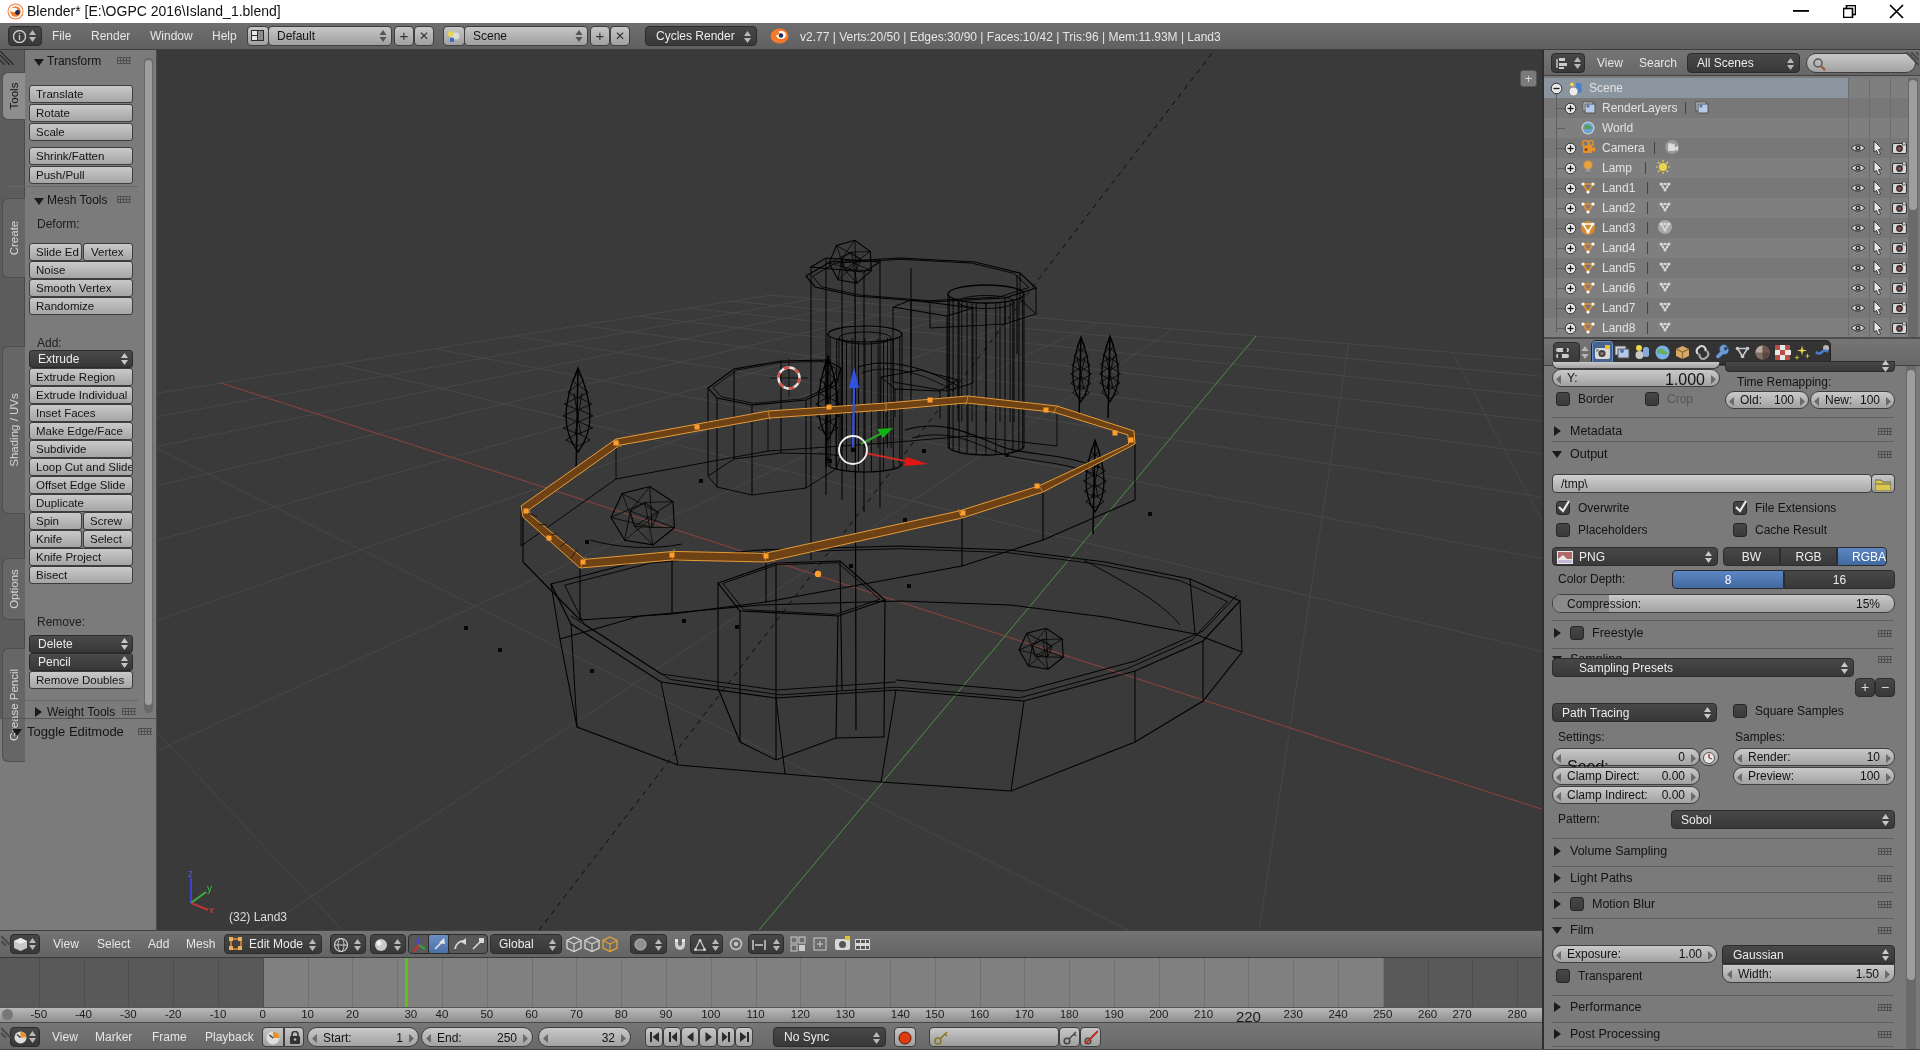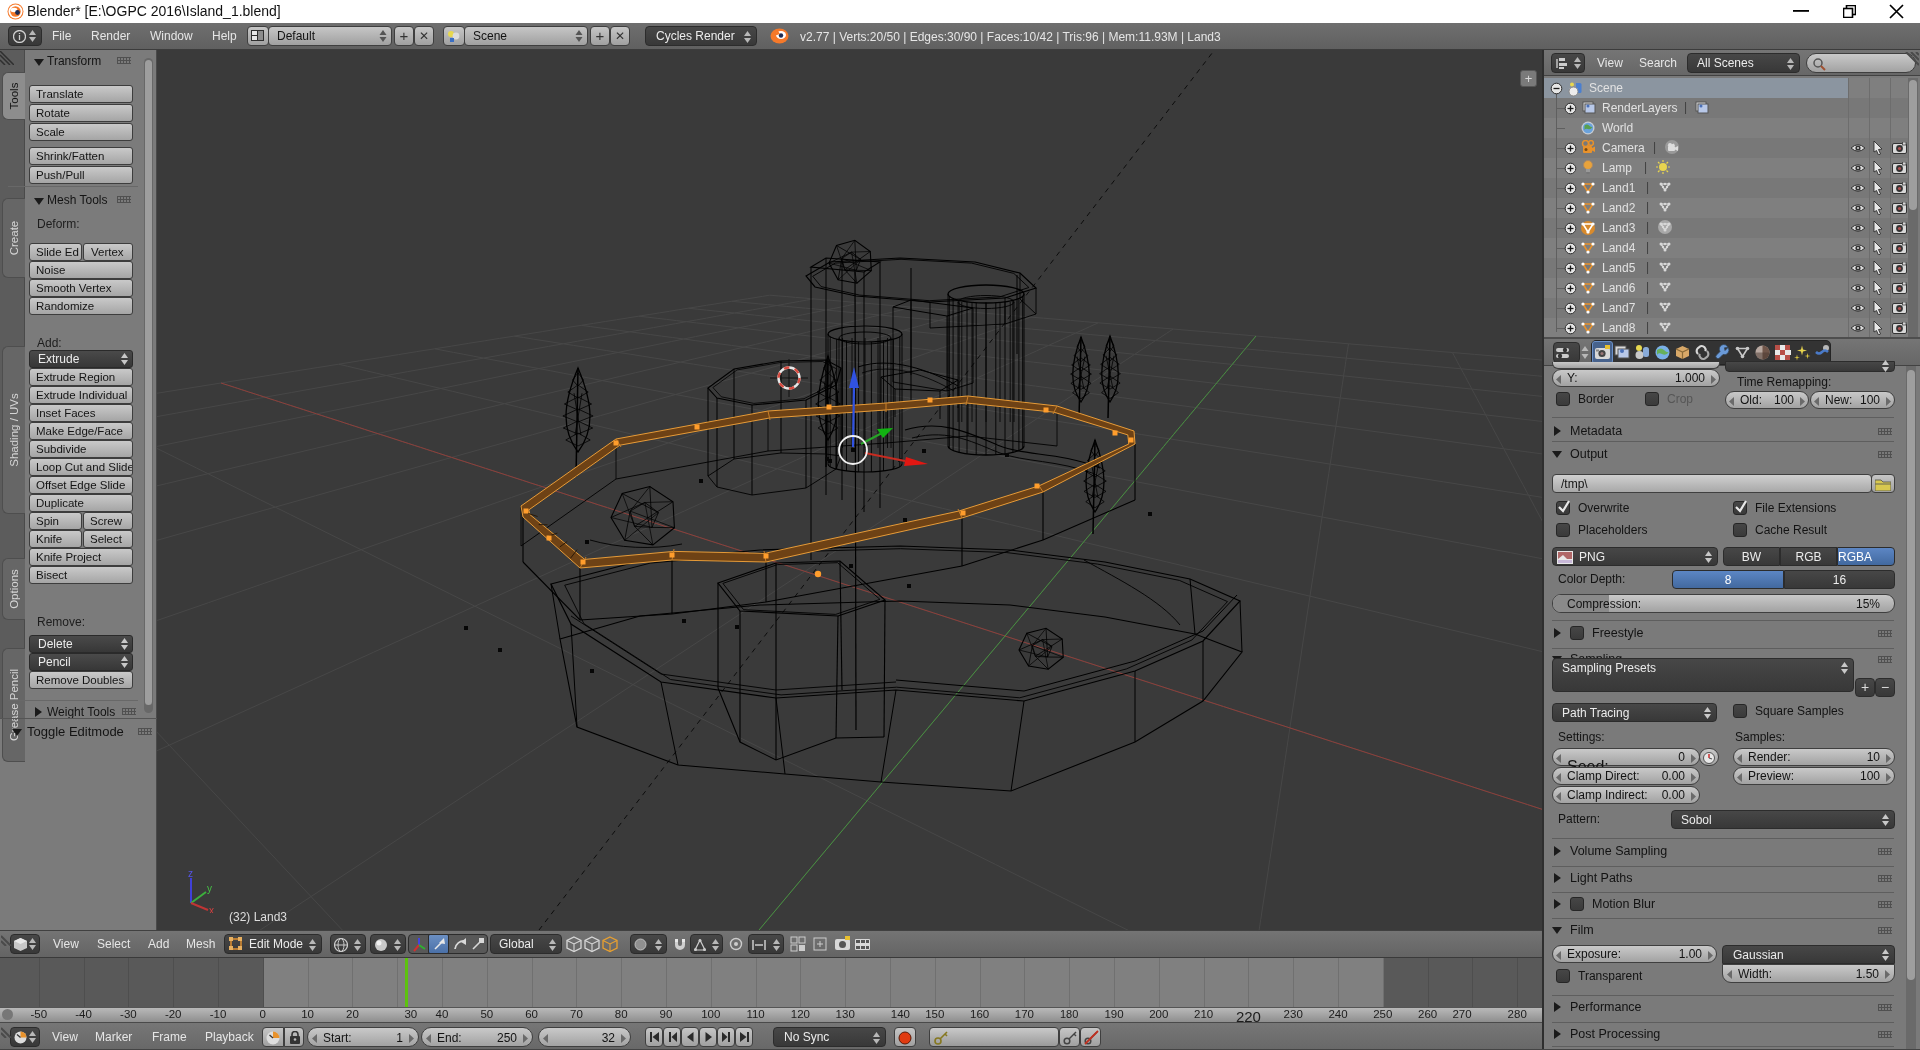--- a/index.html
+++ b/index.html
@@ -1212,21 +1212,21 @@
   </svg>
 <div class="pill" style="left:1552px;top:362px;width:168px;height:7px;border-radius:0 0 6px 6px;border-top:none"></div>
 <div class="pill" style="left:1552px;top:369px;width:168px;height:18px;border-radius:9px">
     <svg style="position:absolute;left:3px;top:5px" width="6" height="9">
       <path d="M5,0 L5,9 L0,4.5 Z" fill="#6a6a6a"></path>
     </svg>
     <svg style="position:absolute;right:3px;top:5px" width="6" height="9">
       <path d="M1,0 L1,9 L6,4.5 Z" fill="#6a6a6a"></path>
     </svg>
     <div style="position:absolute;left:14px;top:1px;font-size:12px">Y:</div>
-    <div style="position:absolute;right:14px;top:1px;font-size:12px">1.000</div>
+    <div style="position:absolute;right:14px;top:1px;font-size:16px">1.000</div>
   </div>
 <div class="dark" style="left:1725px;top:361px;width:170px;height:11px;border-radius:0 0 4px 4px">
     <svg class="updn" viewBox="0 0 9 12" style="top:-2px">
       <path d="M4.5 0 L8 5 H1 Z" fill="#c8c8c8"></path>
       <path d="M4.5 12 L8 7 H1 Z" fill="#c8c8c8"></path>
     </svg>
   </div>
 <div class="lbl" style="left:1737px;top:375px">Time Remapping:</div>
 <div class="pill" style="left:1725px;top:391px;width:84px;height:18px;border-radius:9px">
     <svg style="position:absolute;left:3px;top:5px" width="6" height="9">
@@ -1293,21 +1293,21 @@
       <path d="M4.5 0 L8 5 H1 Z" fill="#c8c8c8"></path>
       <path d="M4.5 12 L8 7 H1 Z" fill="#c8c8c8"></path>
     </svg><svg style="position:absolute;left:4px;top:3px" width="16" height="13">
       <rect x="0" y="0" width="16" height="13" fill="#e8e8e8"></rect>
       <rect x="1" y="1" width="14" height="7" fill="#b06868"></rect>
       <path d="M1,8 L6,4 L10,8 Z" fill="#e8e8e8"></path>
       <rect x="1" y="9" width="14" height="3" fill="#c8b8d8"></rect>
     </svg></div>
 <div class="dark" style="left:1723px;top:547px;width:57px;height:19px;border-radius:4px 0 0 4px;text-align:center;line-height:18px">BW</div>
 <div class="dark" style="left:1780px;top:547px;width:57px;height:19px;border-radius:0;text-align:center;line-height:18px">RGB</div>
-<div class="abs" style="left:1837px;top:547px;width:58px;height:19px;border-radius:0 4px 4px 0;background:linear-gradient(#5c86c4,#42699f);border:1px solid #2c2c2c;color:#fff;font-size:12px;text-align:left;line-height:18px">RGBA</div>
+<div class="abs" style="left:1837px;top:547px;width:50px;height:19px;border-radius:0 4px 4px 0;background:linear-gradient(#5c86c4,#42699f);border:1px solid #2c2c2c;color:#fff;font-size:12px;text-align:right;line-height:18px">RGBA</div>
 <div class="lbl" style="left:1558px;top:572px">Color Depth:</div>
 <div class="abs" style="left:1672px;top:570px;width:112px;height:19px;border-radius:4px 0 0 4px;background:linear-gradient(#5c86c4,#42699f);border:1px solid #2c2c2c;color:#fff;font-size:12px;text-align:center;line-height:18px">8</div>
 <div class="dark" style="left:1784px;top:570px;width:111px;height:19px;border-radius:0 4px 4px 0;text-align:center;line-height:18px">16</div>
 <div class="pill" style="left:1552px;top:594px;width:343px;height:19px;border-radius:9px;overflow:hidden">
     <div style="position:absolute;left:0;top:0;width:56px;height:19px;background:#8a8a8a"></div>
     <div style="position:absolute;left:14px;top:2px;font-size:12px">Compression:</div>
     <div style="position:absolute;right:14px;top:2px;font-size:12px">15%</div>
   </div>
 <div class="sep" style="top:620px"></div>
 <svg class="abs" style="left:1553px;top:628px" width="8" height="10">
@@ -1315,21 +1315,21 @@
   </svg>
 <div class="chk" style="left:1570px;top:626px"></div>
 <div class="lbl" style="left:1592px;top:626px;font-size:12.5px">Freestyle</div>
 <div class="dots" style="left:1878px;top:630px"></div>
 <div class="sep" style="top:648px"></div>
 <svg class="abs" style="left:1552px;top:655px" width="10" height="9">
     <path d="M0,1 L10,1 L5,8 Z" fill="#1a1a1a"></path>
   </svg>
 <div class="lbl" style="left:1570px;top:652px;font-size:12.5px">Sampling</div>
 <div class="dots" style="left:1878px;top:656px"></div>
-<div class="dark" style="left:1552px;top:658px;width:302px;height:34px;line-height:18px;padding-left:9px">Sampling Presets<svg class="updn" viewBox="0 0 9 12" style="top:3px">
+<div class="dark" style="left:1552px;top:658px;width:302px;height:19px;line-height:18px;padding-left:26px">Sampling Presets<svg class="updn" viewBox="0 0 9 12" style="top:3px">
       <path d="M4.5 0 L8 5 H1 Z" fill="#c8c8c8"></path>
       <path d="M4.5 12 L8 7 H1 Z" fill="#c8c8c8"></path>
     </svg></div>
 <div class="dark" style="left:1855px;top:678px;width:20px;height:19px;text-align:center;line-height:17px;font-size:14px;color:#ddd">+</div>
 <div class="dark" style="left:1875px;top:678px;width:20px;height:19px;text-align:center;line-height:16px;font-size:14px;color:#ddd">−</div>
 <div class="dark" style="left:1552px;top:703px;width:165px;height:19px;line-height:18px;padding-left:9px">Path Tracing<svg class="updn" viewBox="0 0 9 12" style="top:3px">
       <path d="M4.5 0 L8 5 H1 Z" fill="#c8c8c8"></path>
       <path d="M4.5 12 L8 7 H1 Z" fill="#c8c8c8"></path>
     </svg></div>
 <div class="chk" style="left:1733px;top:704px"></div>

